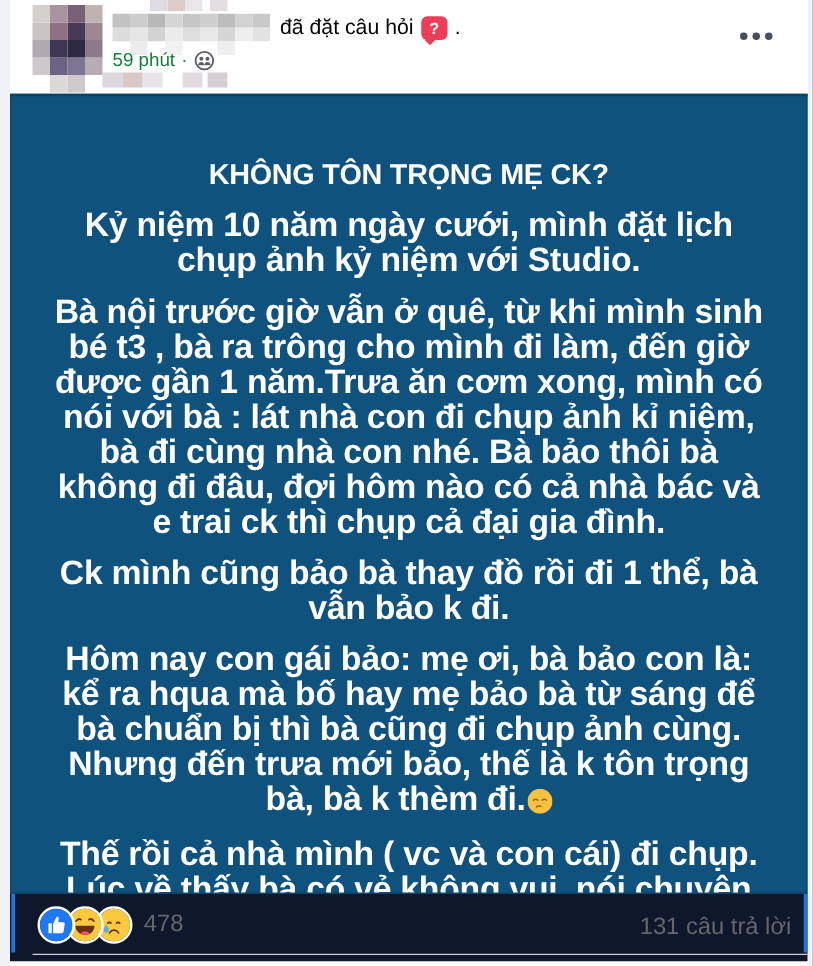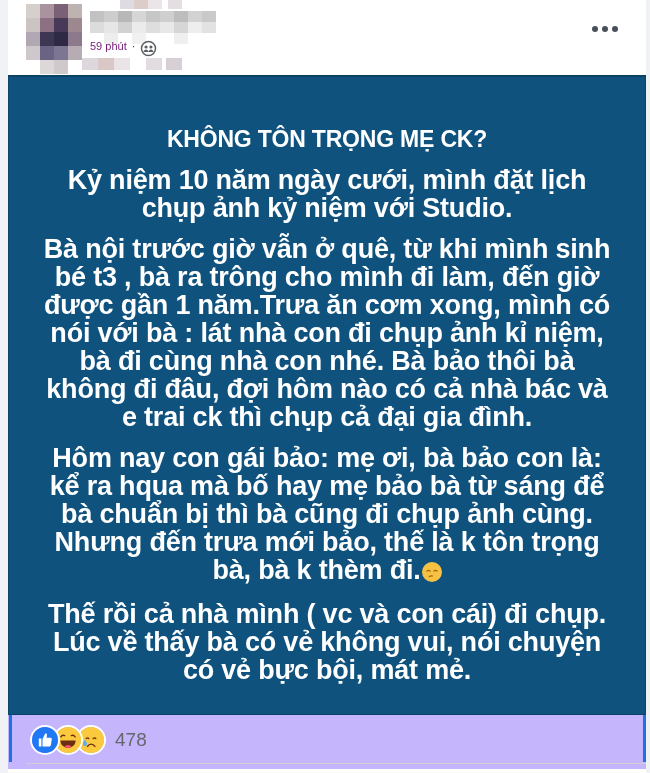--- a/index.html
+++ b/index.html
@@ -27,36 +27,36 @@
     box-shadow: 14px 0 0 #ddcdc9, 28px 0 0 #eae5e9, 48px 0 0 #e4dee3; }
   .spill-px { position:absolute; left:74px; top:58px; width:16px; height:12px; background:#ded7dd;
     box-shadow: 16px 0 0 #d9c8c6, 32px 0 0 #eae4e8, 64px 0 0 #e2dbe0, 84px 0 0 #d8cfd6; }
   .hrow1 { position:absolute; left:216px; top:12px; display:flex; align-items:center; gap:6px;
     font-size:17px; color:#050505; }
   .qbadge { position:relative; width:21px; height:19px; border-radius:5px; background:#ee3e57;
     color:#fff; font-weight:bold; font-size:13px; text-align:center; line-height:19px; }
   .qbadge::after { content:""; position:absolute; left:4px; bottom:-3px; width:6px; height:6px;
     background:#ee3e57; transform:rotate(45deg); }
   .hrow2 { position:absolute; left:82px; top:40px; display:flex; align-items:flex-start; gap:5px;
-    font-size:11px; color:#701a75; }
+    font-size:15px; color:#15803d; }
   .menu-dots { position:absolute; right:28px; top:26px; display:flex; gap:4px; cursor:pointer; }
   .menu-dots i { width:6px; height:6px; border-radius:50%; background:#494f5a; }
 
   
   .bluecard { position:relative; width:638px; height:640px; background:#0f527e;
     border-top:2px solid #0b4265; border-bottom:1px solid #0b4265;
     border-left:1px solid #0c466b; border-right:1px solid #0c466b;
     padding:48px 30px 0; overflow:hidden; text-align:center; }
   .bluecard p { color:#ffffff; font-weight:bold; font-size:27px; line-height:28px;
     margin:0 0 13px; letter-spacing:-0.2px; }
   .bluecard p.title { font-size:23px; }
   .inline-emoji { display:inline-block; vertical-align:-3px; margin-left:1px; }
 
   
-  .footer { position:relative; height:54px; background:#c4b5fd;padding-left:18px; }
+  .footer { position:relative; height:54px; background:#0f172a;padding-left:18px; }
   .edge-left  { position:absolute; left:1px;  top:0; bottom:7px; width:3px; background:#1b74e4; }
   .edge-right { position:absolute; right:0;   top:0; bottom:7px; width:3px; background:#1b74e4; }
   .reactions { position:absolute; left:22px; top:10px; display:flex; align-items:center; }
   .rx { width:30px; height:30px; border-radius:50%; border:2px solid #fff; }
   .rx + .rx { margin-left:-7px; }
   .rx-like { z-index:3; position:relative; }
   .rx-haha { z-index:2; position:relative; }
   .rx-sad  { z-index:1; position:relative; }
   .rx-count { margin-left:9px; font-size:19px; color:#65676b; }
   .replies { position:absolute; right:13px; top:16px; font-size:19px; color:#65676b; cursor:pointer; }
@@ -67,20 +67,25 @@
 
 <div class="page">
   <div class="card">
 
     <div class="header">
       <div class="avatar-px"></div>
       <div class="top-px"></div>
       <div class="name-px"></div>
       <div class="spill-px"></div>
 
+      <div class="hrow1">
+        <span>đã đặt câu hỏi</span>
+        <span class="qbadge">?</span>
+        <span>.</span>
+      </div>
 
       <div class="hrow2">
         <span>59 phút</span>
         <span>·</span>
         <span style="display:inline-flex;">
           <svg width="17" height="17" viewBox="0 0 16 16" fill="none">
             <circle cx="8" cy="8" r="6.6" stroke="#5a5f66" stroke-width="1.4"></circle>
             <circle cx="5.7" cy="6.6" r="1.5" fill="#5a5f66"></circle>
             <circle cx="10.3" cy="6.6" r="1.5" fill="#5a5f66"></circle>
             <path d="M3.1 11.4c.4-1.6 1.4-2.4 2.6-2.4 1.1 0 2 .8 2.3 2.4z" fill="#5a5f66"></path>
@@ -93,20 +98,21 @@
         <i></i>
           <i></i>
           <i></i>
       </div>
     </div>
 
     <div class="bluecard">
       <p class="title">KHÔNG TÔN TRỌNG MẸ CK?</p>
       <p>Kỷ niệm 10 năm ngày cưới, mình đặt lịch chụp ảnh kỷ niệm với Studio.</p>
       <p>Bà nội trước giờ vẫn ở quê, từ khi mình sinh bé t3 , bà ra trông cho mình đi làm, đến giờ được gần 1 năm.Trưa ăn cơm xong, mình có nói với bà : lát nhà con đi chụp ảnh kỉ niệm, bà đi cùng nhà con nhé. Bà bảo thôi bà không đi đâu, đợi hôm nào có cả nhà bác và e trai ck thì chụp cả đại gia đình.</p>
+      <p>Ck mình cũng bảo bà thay đồ rồi đi 1 thể, bà vẫn bảo k đi.</p>
       <p><span>Hôm nay con gái bảo: mẹ ơi, bà bảo con là: kể ra hqua mà bố hay mẹ bảo bà từ sáng để bà chuẩn bị thì bà cũng đi chụp ảnh cùng. Nhưng đến trưa mới bảo, thế là k tôn trọng bà, bà k thèm đi.</span><span class="inline-emoji"><svg width="20" height="20" viewBox="0 0 20 20">
             <circle cx="10" cy="10" r="10" fill="#f7c244"></circle>
             <path d="M4.8 9.1c1-.9 2.4-.9 3.4 0" stroke="#9a6700" stroke-width="1.2" fill="none" stroke-linecap="round"></path>
             <path d="M11.8 9.1c1-.9 2.4-.9 3.4 0" stroke="#9a6700" stroke-width="1.2" fill="none" stroke-linecap="round"></path>
             <path d="M7.2 14.6c.9-.8 2.2-1 3.4-.6" stroke="#9a6700" stroke-width="1.2" fill="none" stroke-linecap="round"></path>
           </svg></span></p>
       <p>Thế rồi cả nhà mình ( vc và con cái) đi chụp. Lúc về thấy bà có vẻ không vui, nói chuyện có vẻ bực bội, mát mẻ.</p>
     </div>
 
     <div class="footer">
@@ -134,17 +140,18 @@
             <circle cx="13" cy="13" r="13" fill="#fbc93d"></circle>
             <path d="M8.2 11.6c.7-1 1.9-1 2.6 0" stroke="#6b2f12" stroke-width="1.3" fill="none" stroke-linecap="round"></path>
             <path d="M15.2 11.6c.7-1 1.9-1 2.6 0" stroke="#6b2f12" stroke-width="1.3" fill="none" stroke-linecap="round"></path>
             <path d="M9.5 19.3c1-1.5 2.2-2.2 3.7-2.2s2.7.7 3.7 2.2" stroke="#6b2f12" stroke-width="1.4" fill="none" stroke-linecap="round"></path>
             <path d="M6.9 12.6s-2.1 3-2.1 4.4c0 1.2 1 2.1 2.1 2.1s2.1-.9 2.1-2.1c0-1.4-2.1-4.4-2.1-4.4z" fill="#5dadec"></path>
           </svg>
         </span>
         <span class="rx-count">478</span>
       </div>
 
+      <span class="replies">131 câu trả lời</span>
       <div class="divider"></div>
     </div>
 
   </div>
 </div>
 
 </body></html>

